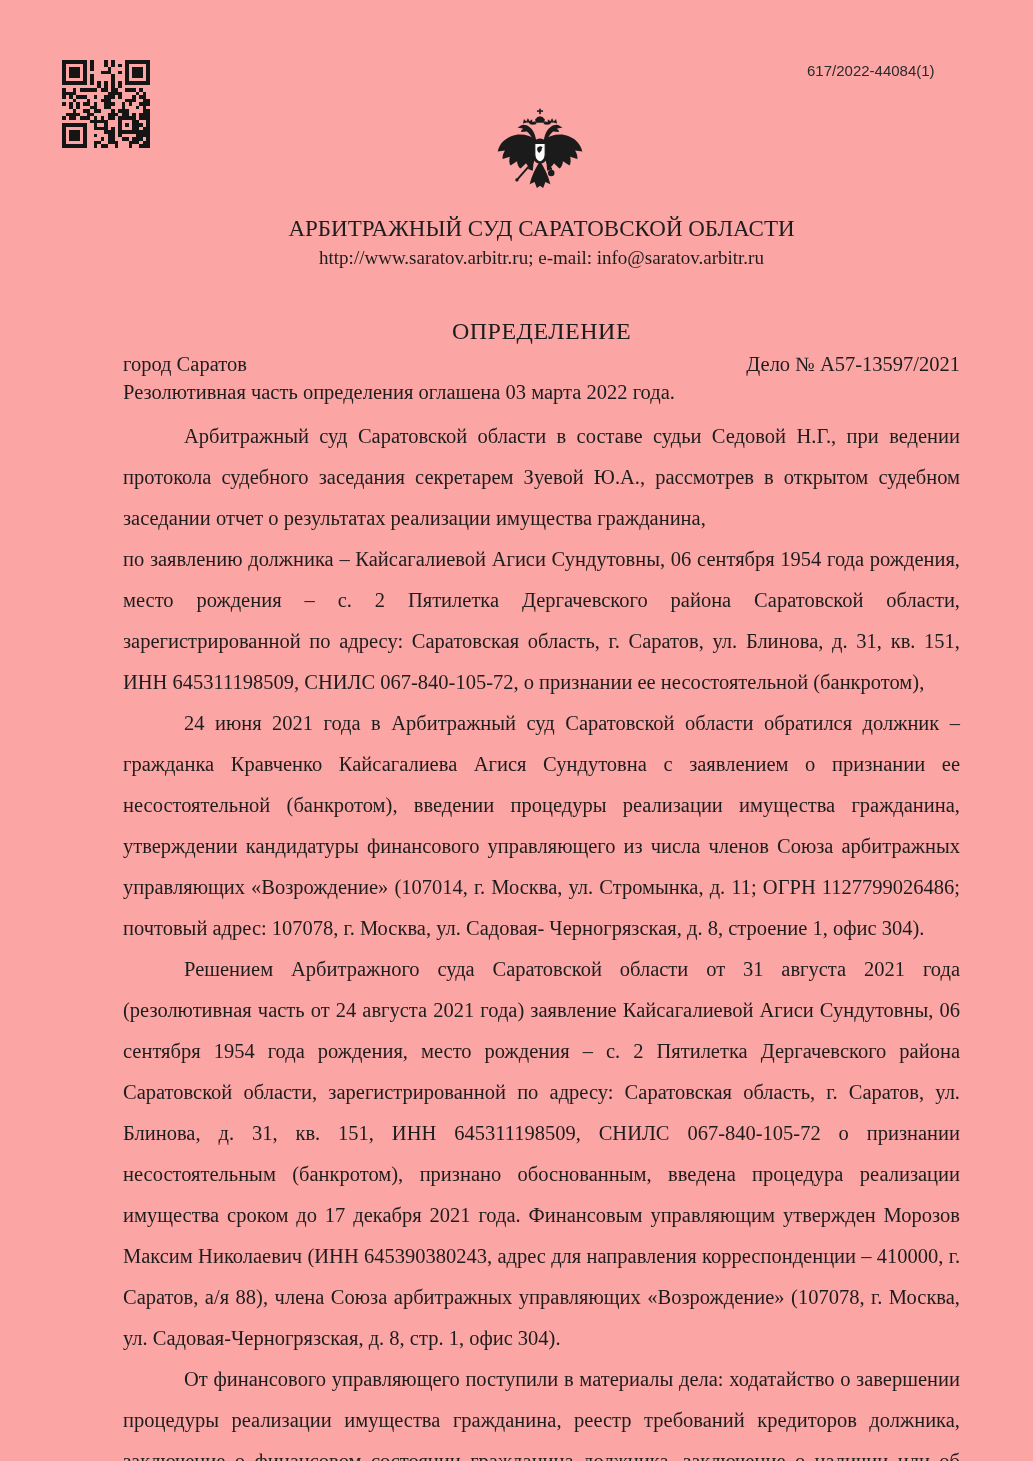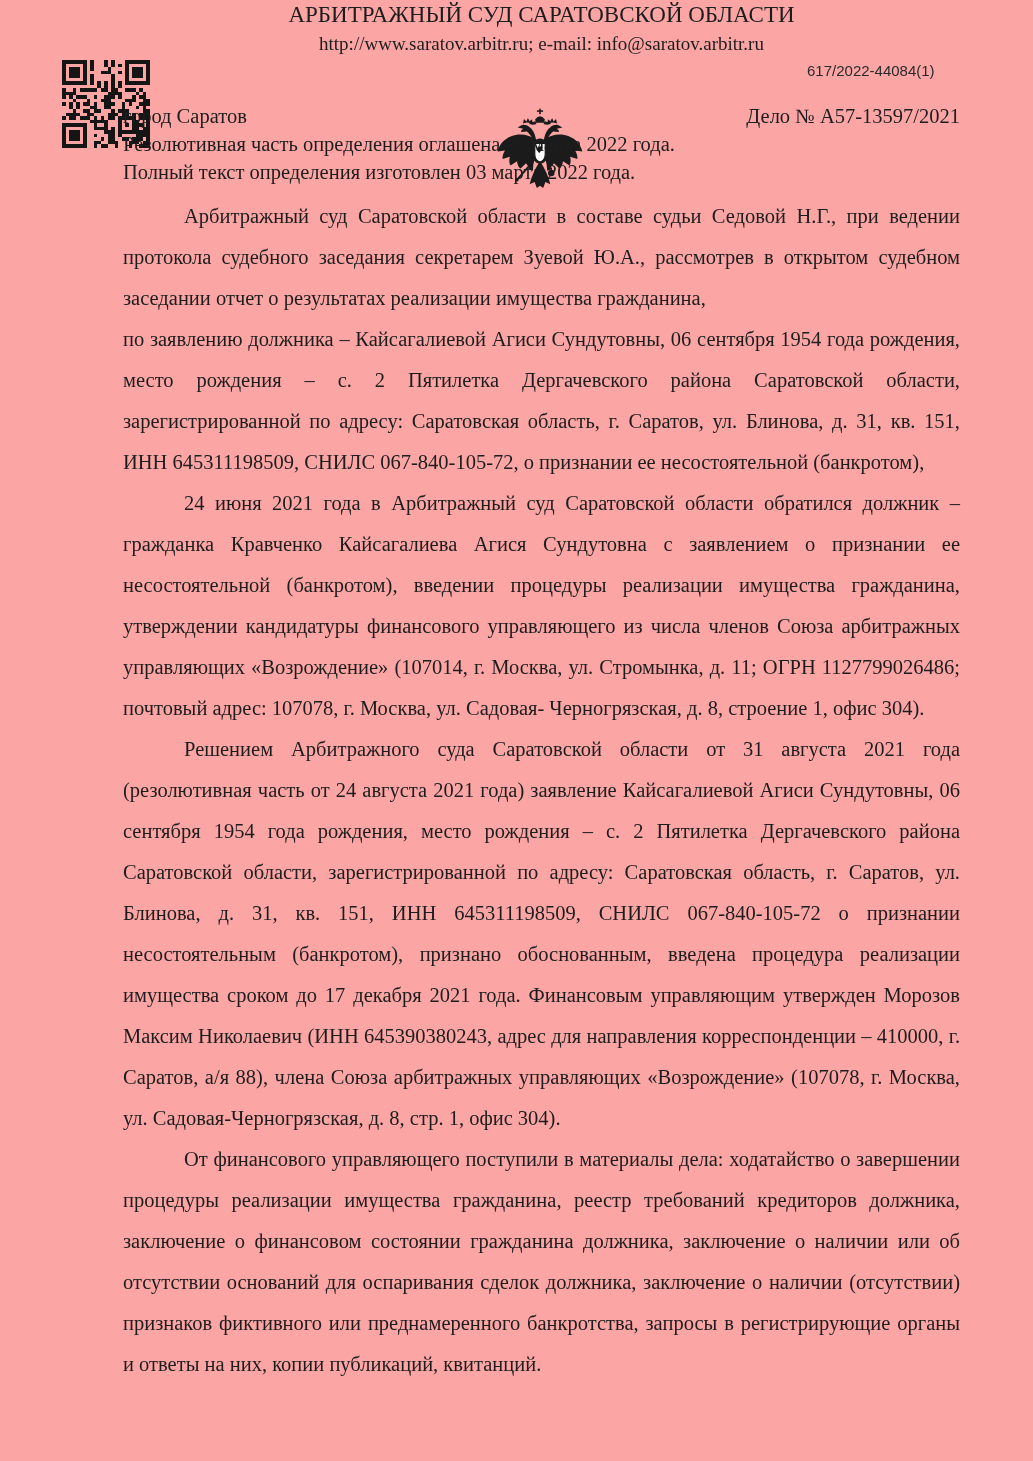--- a/index.html
+++ b/index.html
@@ -13,28 +13,28 @@
     color:#1d1d1d;
   }
   .qr{position:absolute;left:62px;top:60px;width:88px;height:88px;}
   .stamp{
     position:absolute;left:807px;top:62px;
     font-family:"Liberation Sans","DejaVu Sans",sans-serif;
     font-size:15px;color:#2a2a2a;white-space:nowrap;
   }
   .emblem{position:absolute;left:495px;top:108px;width:90px;height:86px;}
   .content{position:absolute;left:123px;right:73px;top:0;}
-  .header-block{text-align:center;}
+  .header-block{padding-top:214px;text-align:center;}
   .court-name{font-size:23px;line-height:30px;white-space:nowrap;}
   .court-address{font-size:19.5px;line-height:27px;margin-top:2px;}
   .court-contacts{font-size:19px;line-height:27px;}
   .title-block{margin-top:45px;text-align:center;}
   .doc-title{font-size:24px;line-height:30px;letter-spacing:.5px;}
   .doc-subtitle{font-size:21px;line-height:28px;margin-top:2px;}
-  .meta{margin-top:35px;font-size:20.5px;line-height:28px;}
+  .meta{margin-top:4px;font-size:20.5px;line-height:28px;}
   .meta-row{display:flex;justify-content:space-between;}
   .body{margin-top:10px;font-size:20.5px;line-height:41px;text-align:justify;}
   .body p{margin:0;}
   p.indent{text-indent:61px;}
   .ruling{text-align:center;}
 </style>
 </head>
 <body>
 
 <div class="page">
@@ -389,29 +389,29 @@
   </div>
 
   <div class="content">
 
     <div class="header-block">
       <div class="court-name">АРБИТРАЖНЫЙ СУД САРАТОВСКОЙ ОБЛАСТИ</div>
       <div class="court-contacts">http://www.saratov.arbitr.ru; e-mail: info@saratov.arbitr.ru</div>
     </div>
 
     <div class="title-block">
+      <div class="doc-title">ОПРЕДЕЛЕНИЕ</div>
     </div>
 
     <div class="meta">
       <div class="meta-row">
         <span>город Саратов</span>
         <span>Дело № А57-13597/2021</span>
       </div>
       <div>Резолютивная часть определения оглашена 03 марта 2022 года.</div>
-      <div>Полный текст определения изготовлен 03 марта 2022 года.</div>
     </div>
 
     <div class="body">
       <p class="indent">Арбитражный суд Саратовской области в составе судьи Седовой Н.Г., при ведении протокола судебного заседания секретарем Зуевой Ю.А., рассмотрев в открытом судебном заседании отчет о результатах реализации имущества гражданина,</p>
       <p>по заявлению должника – Кайсагалиевой Агиси Сундутовны, 06 сентября 1954 года рождения, место рождения – с. 2 Пятилетка Дергачевского района Саратовской области, зарегистрированной по адресу: Саратовская область, г. Саратов, ул. Блинова, д. 31, кв. 151, ИНН 645311198509, СНИЛС 067-840-105-72, о признании ее несостоятельной (банкротом),</p>
       <p class="indent">24 июня 2021 года в Арбитражный суд Саратовской области обратился должник – гражданка Кравченко Кайсагалиева Агися Сундутовна с заявлением о признании ее несостоятельной (банкротом), введении процедуры реализации имущества гражданина, утверждении кандидатуры финансового управляющего из числа членов Союза арбитражных управляющих «Возрождение» (107014, г. Москва, ул. Стромынка, д. 11; ОГРН 1127799026486; почтовый адрес: 107078, г. Москва, ул. Садовая- Черногрязская, д. 8, строение 1, офис 304).</p>
       <p class="indent">Решением Арбитражного суда Саратовской области от 31 августа 2021 года (резолютивная часть от 24 августа 2021 года) заявление Кайсагалиевой Агиси Сундутовны, 06 сентября 1954 года рождения, место рождения – с. 2 Пятилетка Дергачевского района Саратовской области, зарегистрированной по адресу: Саратовская область, г. Саратов, ул. Блинова, д. 31, кв. 151, ИНН 645311198509, СНИЛС 067-840-105-72 о признании несостоятельным (банкротом), признано обоснованным, введена процедура реализации имущества сроком до 17 декабря 2021 года. Финансовым управляющим утвержден Морозов Максим Николаевич (ИНН 645390380243, адрес для направления корреспонденции – 410000, г. Саратов, а/я 88), члена Союза арбитражных управляющих «Возрождение» (107078, г. Москва, ул. Садовая-Черногрязская, д. 8, стр. 1, офис 304).</p>
       <p class="indent">От финансового управляющего поступили в материалы дела: ходатайство о завершении процедуры реализации имущества гражданина, реестр требований кредиторов должника, заключение о финансовом состоянии гражданина должника, заключение о наличии или об отсутствии оснований для оспаривания сделок должника, заключение о наличии (отсутствии) признаков фиктивного или преднамеренного банкротства, запросы в регистрирующие органы и ответы на них, копии публикаций, квитанций.</p>
     </div>
 

